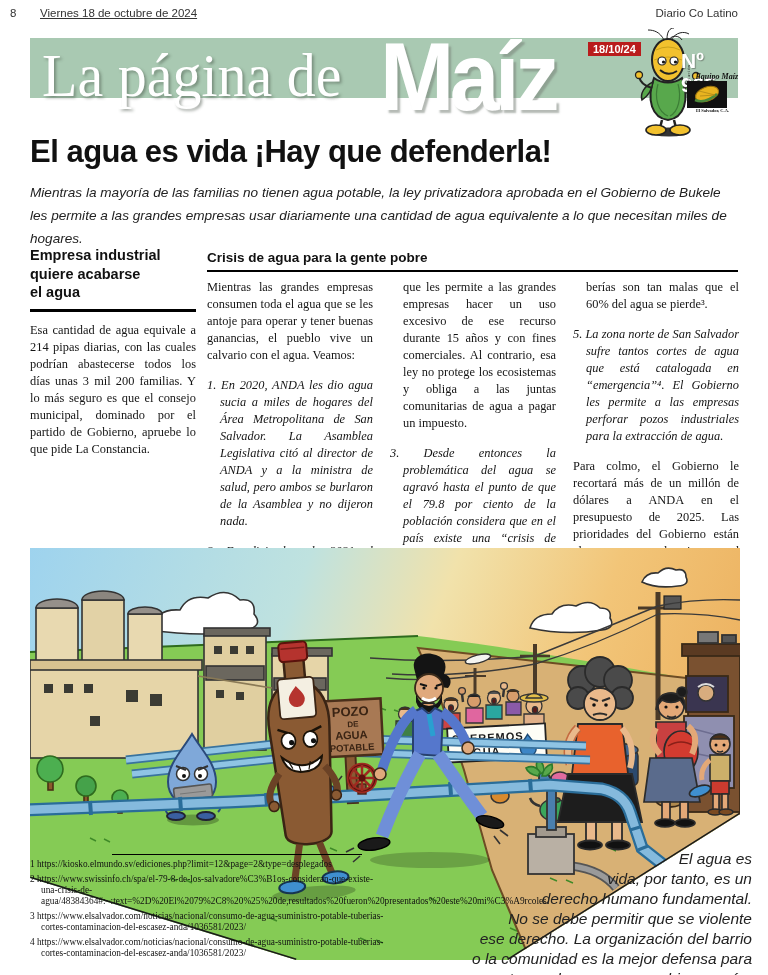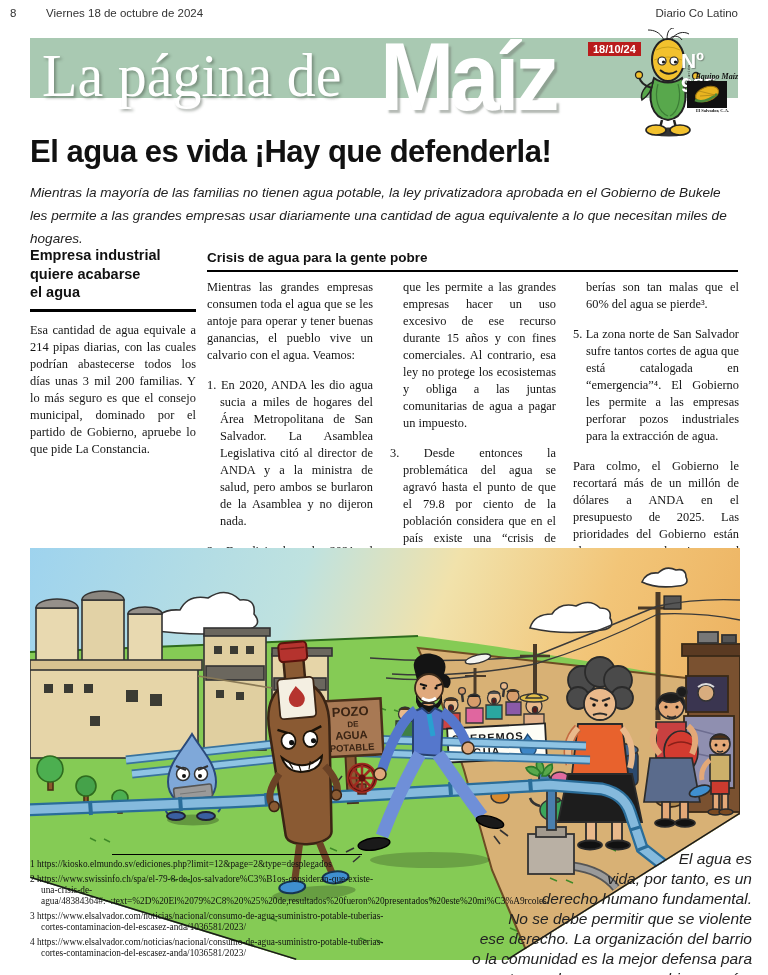--- a/index.html
+++ b/index.html
@@ -1,21 +1,21 @@
 <!DOCTYPE html>
 <html lang="es"><head>
 <meta charset="utf-8">
 <style>
   html,body{margin:0;padding:0;background:#fff;}
   body{width:768px;height:975px;position:relative;overflow:hidden;
        font-family:"Liberation Sans",sans-serif;color:#1a1a1a;}
   
   .meta{position:absolute;top:7px;left:0;width:768px;font-size:11.5px;color:#333;}
   .meta .pnum{position:absolute;left:10px;}
-  .meta .mdate{position:absolute;left:46px;}
+  .meta .mdate{position:absolute;left:40px;text-decoration:underline;}
   .meta .pub{position:absolute;right:30px;}
   
   .banner{position:absolute;left:30px;top:38px;width:708px;height:60px;background:#a9c9b2;}
   .script-title{position:absolute;left:12px;top:3px;font-family:"Liberation Serif",serif;
     font-size:58px;color:#fff;white-space:nowrap;text-shadow:2px 2px 3px rgba(60,70,60,.45);
     transform:scaleY(1.04);transform-origin:left top;}
   .main-title{position:absolute;left:350px;top:-17px;font-size:97px;font-weight:bold;
     letter-spacing:-5px;color:#fff;white-space:nowrap;text-shadow:3px 3px 2px rgba(120,130,120,.55);
     transform:scaleX(.92);transform-origin:left top;}
   .datebox{position:absolute;left:558px;top:4px;background:#b91c1c;color:#fff;font-weight:bold;
@@ -37,21 +37,21 @@
   .sidebar{position:absolute;left:30px;top:246px;width:166px;}
   .sidebar h2{margin:0;font-size:14.5px;line-height:1.28;white-space:pre-line;color:#111;}
   .rule{border:none;border-top:3px solid #000;margin:7px 0 10px 0;}
   .serif p{margin:0 0 13px 0;font-family:"Liberation Serif",serif;font-size:12.4px;
     line-height:1.37;text-align:justify;hyphens:auto;color:#141414;}
   .crisis-head{position:absolute;left:207px;top:250px;width:531px;}
   .crisis-head h2{margin:0;font-size:13.5px;color:#111;}
   .crisis-head .rule{border-top:2.5px solid #000;margin:5px 0 0 0;}
   .ccol{position:absolute;top:279px;width:166px;}
   .ccol.c1{left:207px;} .ccol.c2{left:390px;} .ccol.c3{left:573px;}
-  .serif p.num{padding-left:13px;text-indent:-13px;}
+  .serif p.num{padding-left:13px;text-indent:-13px;font-style:italic;}
   .serif p.cont{padding-left:13px;}
   
   .cartoon{position:absolute;left:30px;top:548px;width:710px;height:420px;}
   
   .footnotes{position:absolute;left:30px;top:854px;width:354px;z-index:5;}
   .fn-rule{border:none;border-top:1.5px solid #000;width:250px;margin:0 0 4px 82px;}
   .footnotes div{font-family:"Liberation Serif",serif;font-size:9.3px;line-height:1.18;
     margin:0 0 4px 0;padding-left:11px;text-indent:-11px;color:#111;}
   
   .quote{position:absolute;right:16px;top:849px;width:348px;z-index:5;text-align:right;

